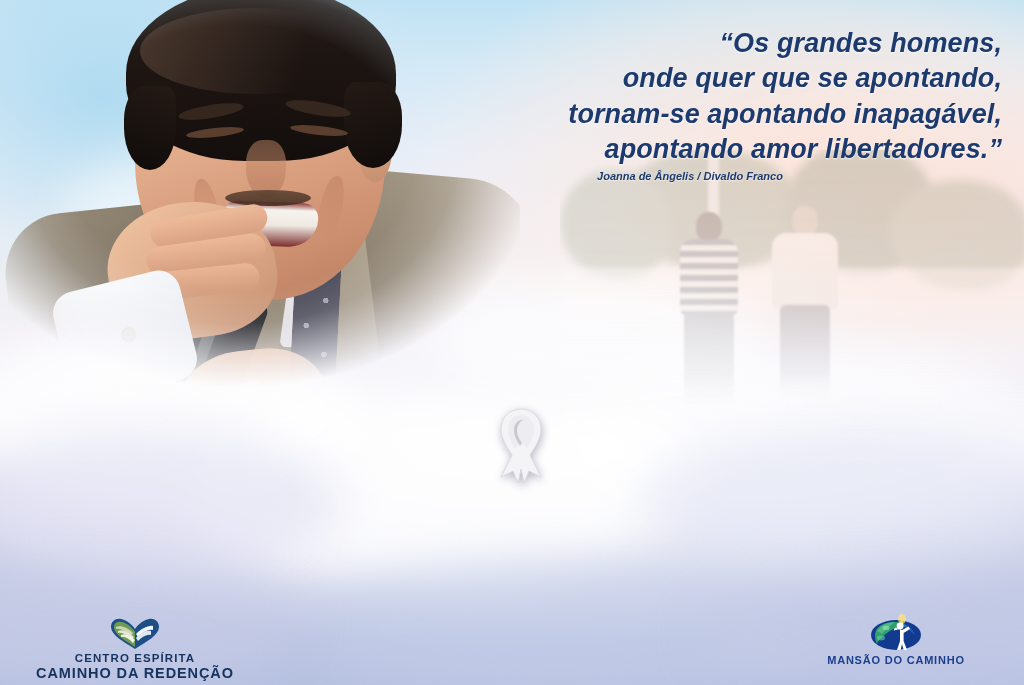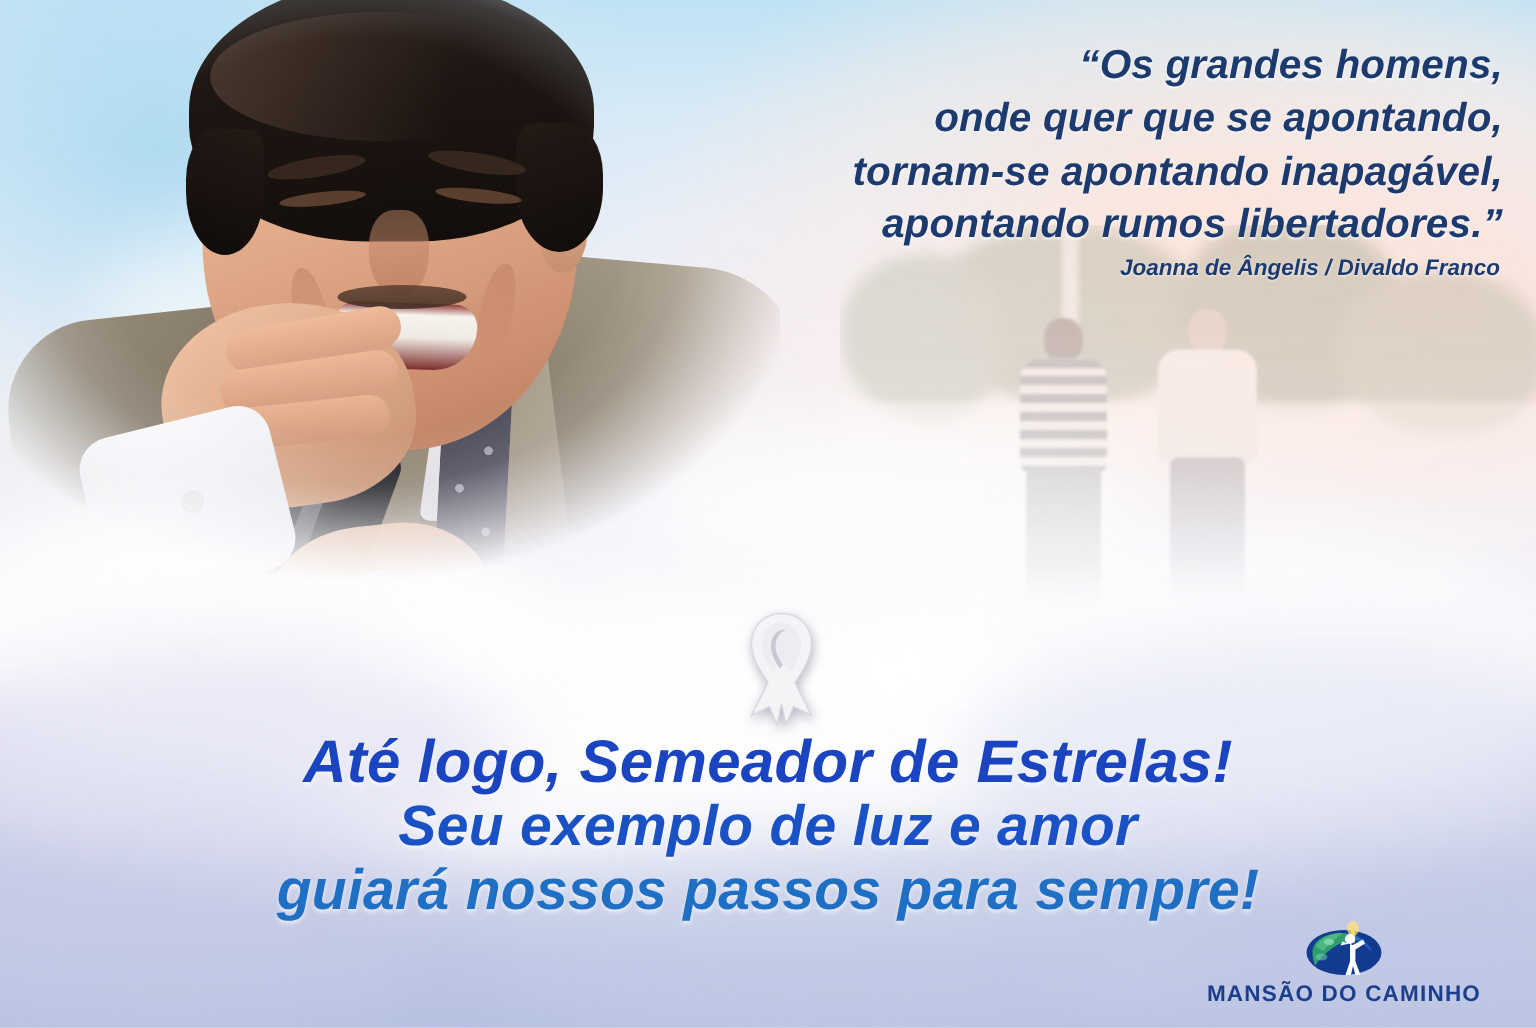--- a/index.html
+++ b/index.html
@@ -123,22 +123,22 @@
     position:absolute;right:22px;top:26px;width:620px;
     text-align:right;
     font-style:italic;font-weight:bold;
     font-size:27px;line-height:1.31;
     letter-spacing:.1px;
     color:#1c3a6e;
     text-shadow:0 1px 2px rgba(255,255,255,.75);
   }
   .quote span{display:block;white-space:nowrap;}
   .attrib{
-    position:absolute;right:24px;top:170px;width:620px;text-align:right;
-    font-style:italic;font-weight:bold;font-size:15px;color:#1c3a6e;
+    position:absolute;right:24px;top:170px;width:620px;text-align:center;
+    font-style:italic;font-weight:bold;font-size:11px;color:#1c3a6e;
     text-shadow:0 1px 2px rgba(255,255,255,.7);
   }
 
   
   .ribbon{position:absolute;left:487px;top:405px;width:68px;height:82px;filter:drop-shadow(1px 3px 4px rgba(80,80,110,.40));}
 
   
   .headline{
     position:absolute;left:0;right:0;top:487px;text-align:center;
     font-style:italic;font-weight:bold;
@@ -150,21 +150,21 @@
     text-shadow:0 2px 3px rgba(255,255,255,.6);}
   .headline .l3{display:block;font-size:38px;line-height:1.12;color:#1f6fc4;
     text-shadow:0 2px 3px rgba(255,255,255,.6);}
 
   
   .logo-left{position:absolute;left:10px;top:616px;width:250px;text-align:center;}
   .logo-right{position:absolute;right:8px;top:614px;width:240px;text-align:center;}
   .logo-mark{display:block;margin:0 auto 2px auto;}
   .logo-l1{display:block;font-size:11.5px;font-weight:bold;letter-spacing:1.1px;color:#16335f;line-height:1.15;}
   .logo-l2{display:block;font-size:14.5px;font-weight:bold;letter-spacing:.9px;color:#16335f;line-height:1.18;}
-  .logo-r1{display:block;font-size:15px;font-weight:bold;letter-spacing:.8px;color:#1b3f8c;line-height:1.2;}
+  .logo-r1{display:block;font-size:11px;font-weight:bold;letter-spacing:.8px;color:#1b3f8c;line-height:1.2;}
 </style>
 </head>
 <body>
 
 <div class="poster">
 
   <div class="cloud c1"></div>
   <div class="cloud c2"></div>
   <div class="cloud c3"></div>
   <div class="cloud c4"></div>
@@ -232,36 +232,44 @@
     <div class="p cuff"></div>
     <div class="p cuff-btn"></div>
     <div class="p hand-low"></div>
     <div class="p ring"></div>
   </div>
 
   <div class="quote">
     <span>“Os grandes homens,</span>
     <span>onde quer que se apontando,</span>
     <span>tornam-se apontando inapagável,</span>
-    <span>apontando rumos libertadores.”</span>
+    <span>apontando amor libertadores.”</span>
   </div>
   <div class="attrib">Joanna de Ângelis / Divaldo Franco</div>
 
   <svg class="ribbon" viewBox="0 0 68 82" aria-hidden="true">
     <path d="M34 4 C22 4 14 13 14 24 C14 33 19 41 25 50 L14 72 L26 66 L31 78 L34 64 L37 78 L42 66 L54 72 L43 50 C49 41 54 33 54 24 C54 13 46 4 34 4 Z" fill="#f4f4f6" stroke="#d9d9e2" stroke-width="1"></path>
     <path d="M34 10 C26 10 21 17 21 25 C21 31 24 36 28 43 L34 36 L40 43 C44 36 47 31 47 25 C47 17 42 10 34 10 Z" fill="#e6e6ec" opacity=".55"></path>
     <path d="M30 26 C30 20 33 16 37 15 C32 14 27 18 27 26 C27 31 30 36 33 41 L35 38 C32 34 30 30 30 26 Z" fill="#b9b9c6" opacity=".7"></path>
   </svg>
 
-  <div class="headline">
-    <span class="l1">Até logo, Semeador de Estrelas!</span>
-    <span class="l2">Seu exemplo de luz e amor</span>
-    <span class="l3">guiará nossos passos para sempre!</span>
-  </div>
-
+
+  <div class="logo-left">
+    <svg class="logo-mark" width="56" height="34" viewBox="0 0 56 34" aria-hidden="true">
+      <path d="M28 33 C17 26 4 19 4 11 C4 5 9 2 14 3 C19 4 25 8 28 13 C31 8 37 4 42 3 C47 2 52 5 52 11 C52 19 39 26 28 33 Z" fill="#1d4f86"></path>
+      <path d="M28 31 C19 25 8 19 7 12 C6.4 7.5 10 5 14 5.8 C19 6.8 25 11 28 16 Z" fill="#6f9a54"></path>
+      <path d="M9 11 C14 9 21 12 26 17 L24 20 C19 15 13 12 9 13 Z" fill="#cdd6b0"></path>
+      <path d="M11 15 C16 13 22 16 27 21 L25 24 C20 19 15 16 11 17 Z" fill="#e2e8d0"></path>
+      <path d="M14 19 C19 17 24 20 28 24 L26 27 C22 23 18 20 14 21 Z" fill="#eef2e4"></path>
+      <path d="M46 10 C41 9 34 13 29 18 L31 21 C36 16 42 13 46 14 Z" fill="#f2f5f8"></path>
+      <path d="M44 15 C39 14 33 17 29 22 L31 25 C35 21 40 18 44 19 Z" fill="#dfe8f1"></path>
+    </svg>
+    <span class="logo-l1">CENTRO ESPÍRITA</span>
+    <span class="logo-l2">CAMINHO DA REDENÇÃO</span>
+  </div>
 
   <div class="logo-right">
     <svg class="logo-mark" width="58" height="38" viewBox="0 0 58 38" aria-hidden="true">
       <ellipse cx="29" cy="21" rx="25" ry="15" fill="#123b8f"></ellipse>
       <path d="M8 21 C8 13 17 8 27 8 C33 8 38 10 41 13 C34 12 26 14 20 19 C15 23 11 27 10 30 C8.6 27.5 8 24.4 8 21 Z" fill="#2f9d6e"></path>
       <path d="M10 17 C14 11 21 8 28 8 C24 11 19 15 15 20 Z" fill="#59c08a" opacity=".75"></path>
       <path d="M33 8 C40 10 46 15 48 21 C44 17 39 13 33 11 Z" fill="#2b66c4" opacity=".8"></path>
       <ellipse cx="19" cy="14" rx="3.5" ry="2.2" fill="#8fe0b5" opacity=".7"></ellipse>
       <ellipse cx="14" cy="24" rx="4" ry="2.4" fill="#6fd3a3" opacity=".55"></ellipse>
       <path d="M34 2 C36 7 37 11 36 15 C34 11 33 7 34 2 Z" fill="#ffd24a"></path>

